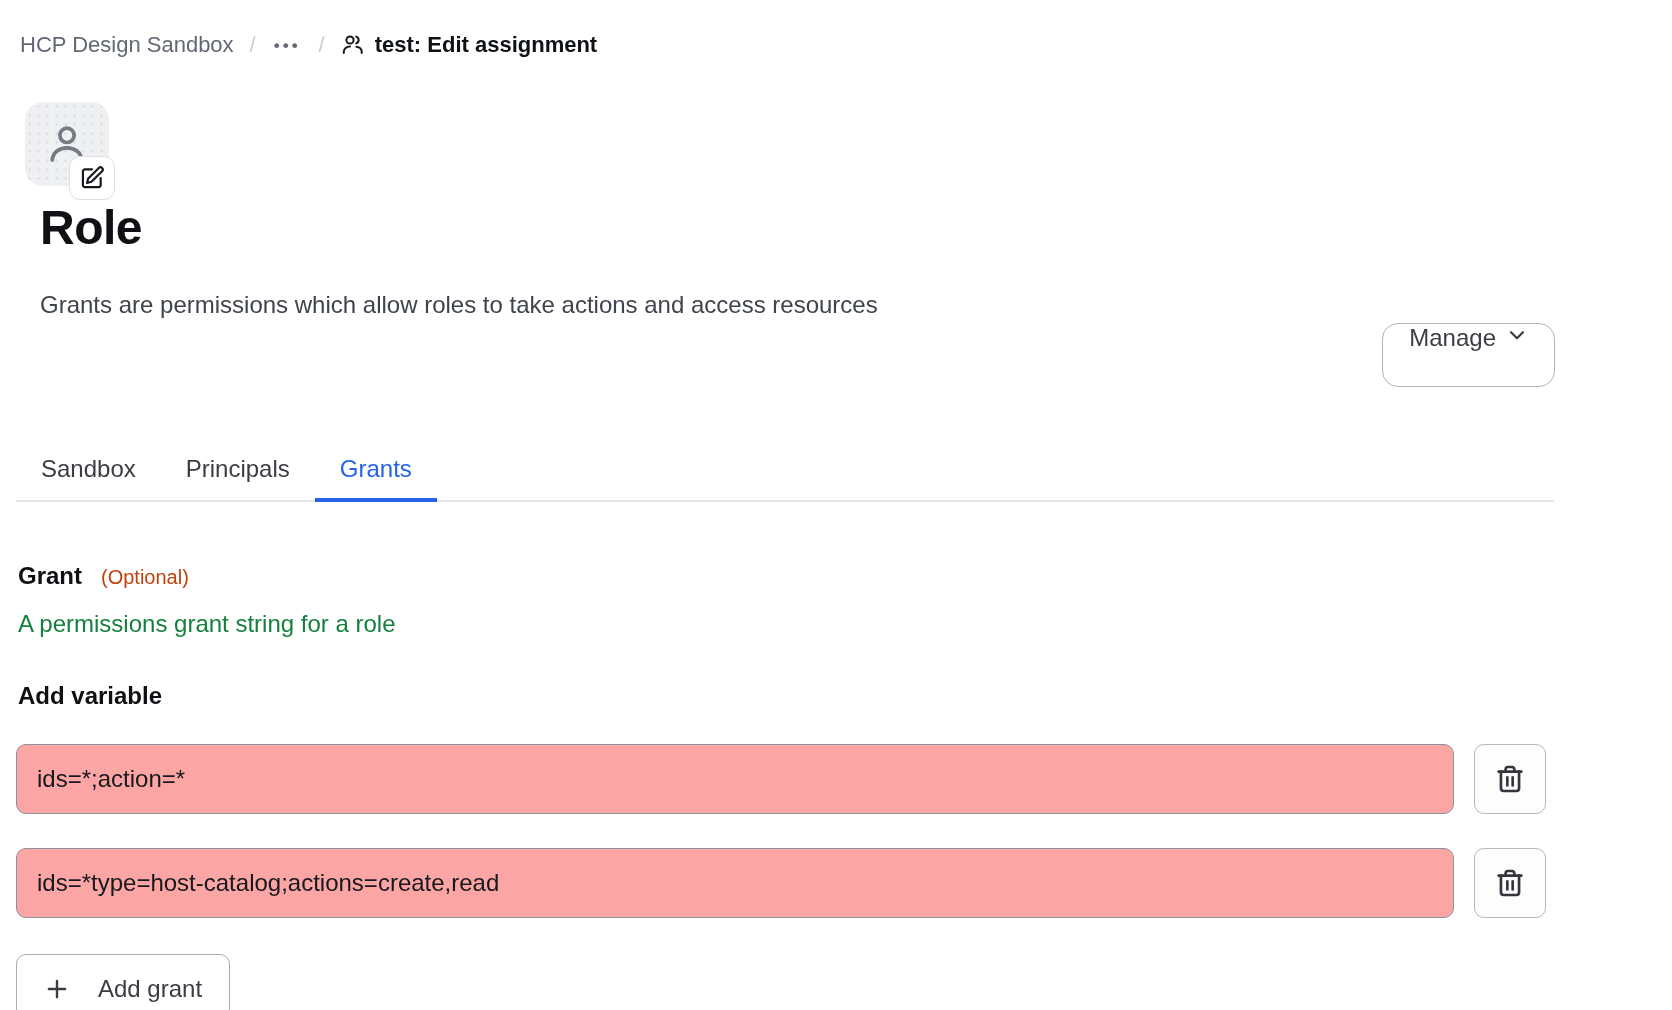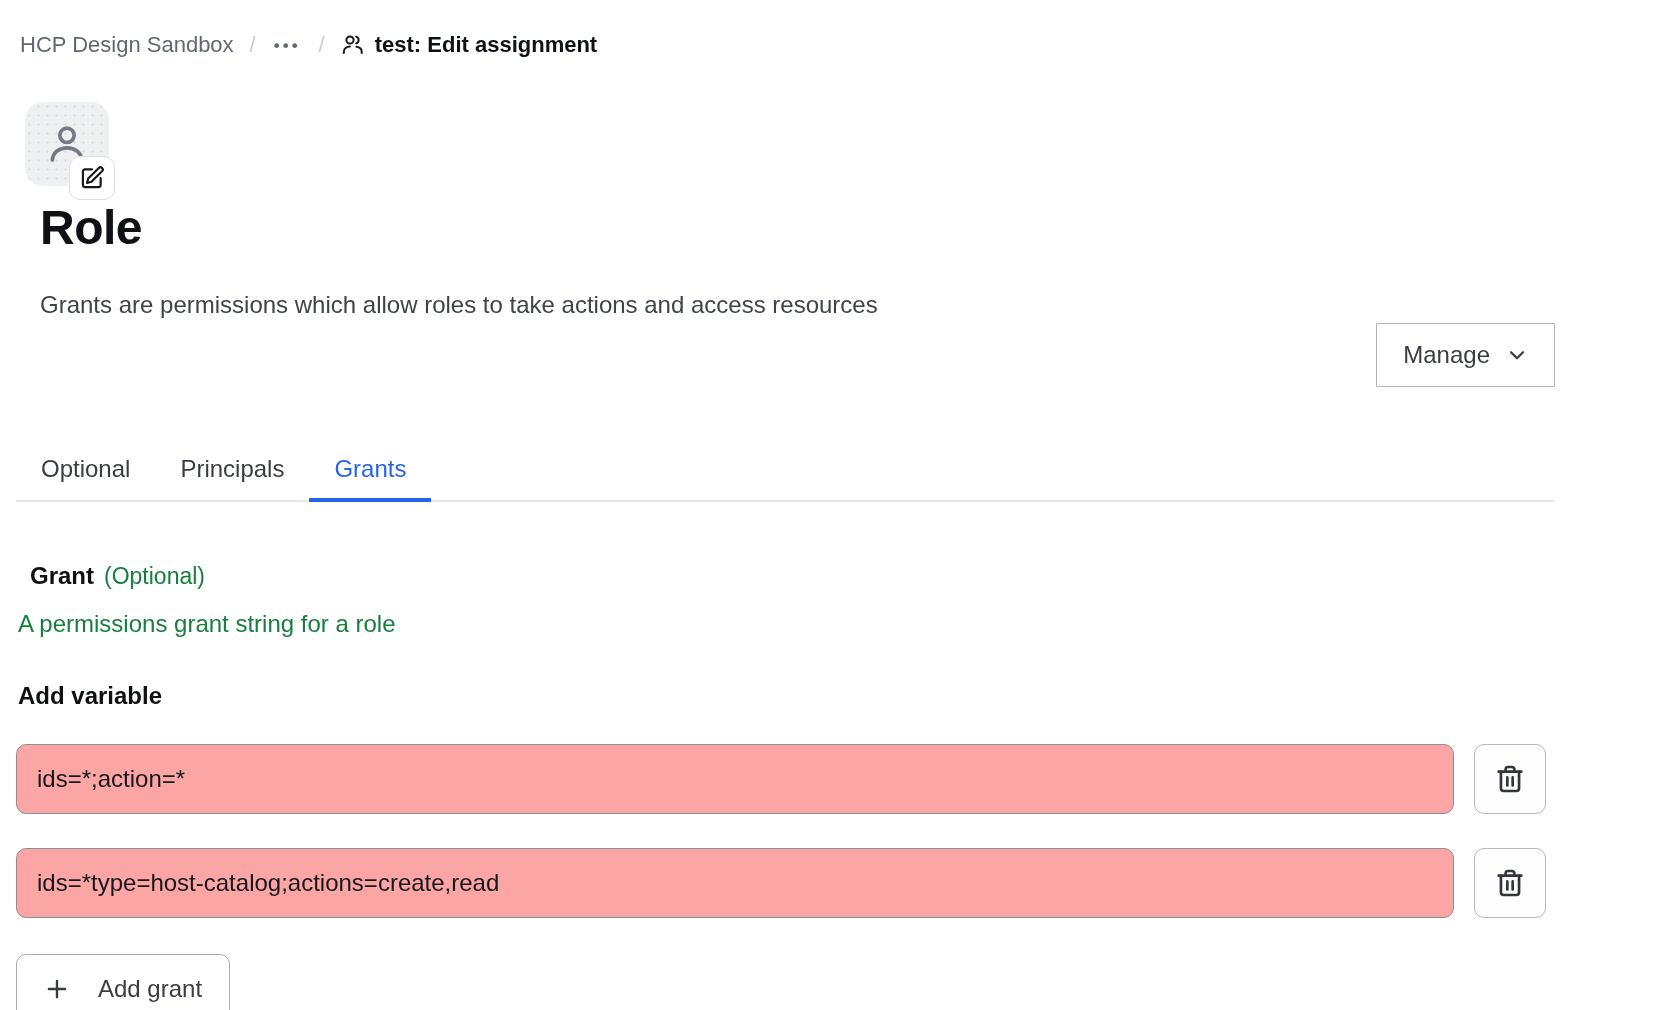--- a/index.html
+++ b/index.html
@@ -35,38 +35,38 @@
     border: 1.5px solid #dddfe3; border-radius: 11px;
     display: flex; align-items: center; justify-content: center;
     cursor: pointer;
   }
   .title-block { margin-left: 24px; }
   .page-title { font-size: 48px; font-weight: 700; color: #101114; line-height: 84px; letter-spacing: -0.5px; }
   .page-subtitle { margin-top: 20px; font-size: 24px; color: #3f434c; line-height: 30px; }
   .manage-btn {
     margin-left: auto; margin-top: 3px; margin-right: 117px;
     height: 64px; padding: 0 26px; background: #ffffff;
-    border: 1.5px solid #b0b4bb; border-radius: 1px;
-    display: flex; align-items: center; gap: 16px;
+    border: 1.5px solid #b0b4bb; border-radius: 16px;
+    display: flex; gap: 10px;
     font-size: 24px; font-weight: 500; color: #3b3d45; cursor: pointer;
     font-family: inherit;
   }
 
   
   .tabs { display: flex; margin-top: 68px; border-bottom: 2px solid #e4e6e9; width: 1538px; }
   .tab {
     padding: 0 25px 15px; font-size: 24px; color: #3b3d45; cursor: pointer;
     border-bottom: 4px solid transparent; margin-bottom: -2px; font-weight: 500;
   }
   .tab.active { color: #2563eb; border-bottom-color: #2563eb; }
 
   
-  .grant-label-row { margin-top: 60px; margin-left: 14px; display: flex; align-items: baseline; }
+  .grant-label-row { margin-top: 60px; margin-left: 2px; display: flex; align-items: baseline; gap: 9px; }
   .grant-label { font-size: 24px; font-weight: 700; color: #0e1013; }
-  .grant-optional { font-size: 23px; color: #15803d; margin-left: 10px; }
+  .grant-optional { font-size: 20px; color: #c2410c; margin-left: 10px; }
   .grant-help { margin-top: 20px; margin-left: 2px; font-size: 24px; color: #15803d; }
   .add-variable { margin-top: 44px; margin-left: 2px; font-size: 24px; font-weight: 700; color: #0e1013; }
 
   .grant-row { display: flex; align-items: center; margin-top: 34px; width: 1530px; }
   .grant-row:first-of-type { margin-top: 20px; }
   .grant-input {
     flex: 1; height: 70px; border: 1.5px solid #8c9199; border-radius: 10px;
     padding: 0 20px; font-size: 24px; color: #16181d;
     font-family: inherit; background: #fca5a5; outline: none;
   }
@@ -142,21 +142,21 @@
     <button class="manage-btn">
       <span>Manage</span>
       <svg width="22" height="22" viewBox="0 0 24 24" fill="none" stroke="#3b3d45" stroke-width="2.4" stroke-linecap="round" stroke-linejoin="round">
         <path d="M5.5 9 12 15.5 18.5 9"></path>
       </svg>
     </button>
   </div>
 
   
   <div class="tabs">
-    <div class="tab">Optional</div>
+    <div class="tab">Sandbox</div>
     <div class="tab">Principals</div>
     <div class="tab active">Grants</div>
   </div>
 
   
   <div class="grant-label-row">
     <span class="grant-label">Grant</span>
     <span class="grant-optional">(Optional)</span>
   </div>
   <p class="grant-help">A permissions grant string for a role</p>

